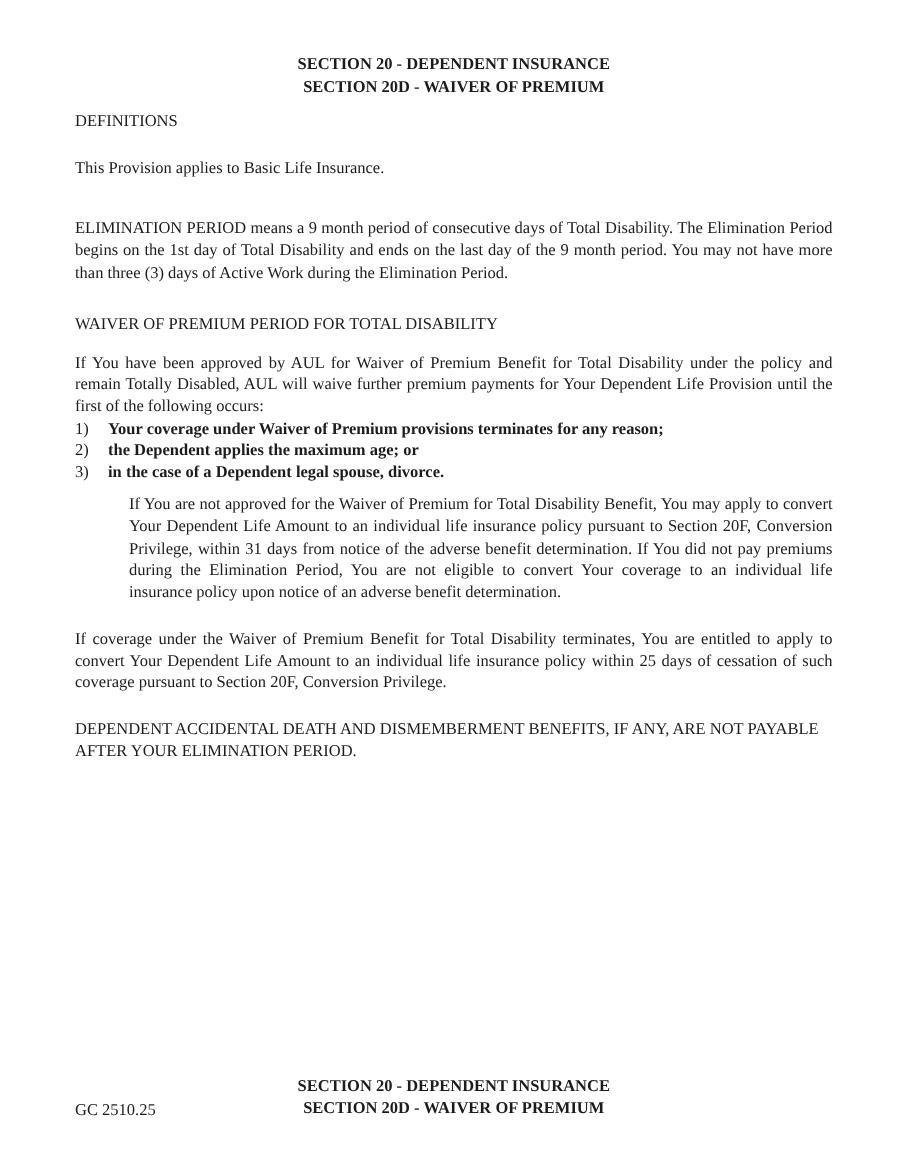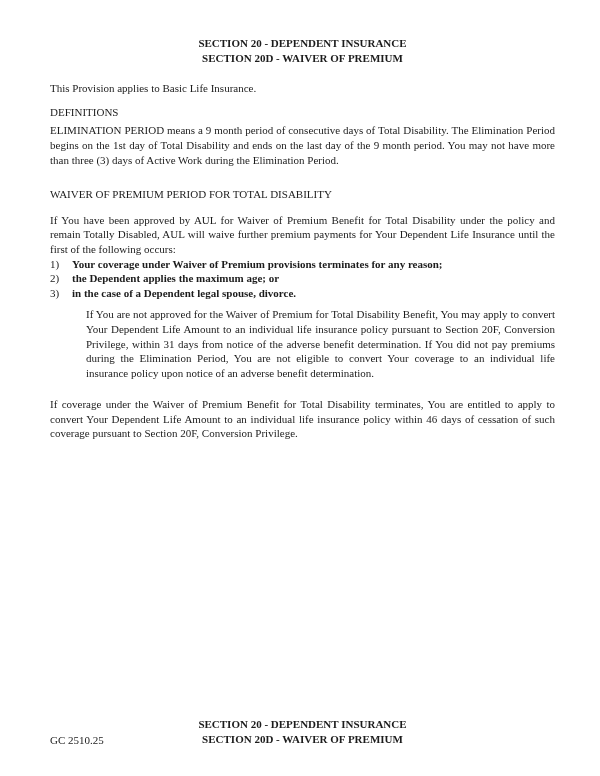--- a/index.html
+++ b/index.html
@@ -21,21 +21,21 @@
   }
   .doc-header {
     text-align: center;
     font-weight: bold;
   }
   .doc-header .hline { white-space: nowrap; }
   .para { margin: 0; }
   .justify { text-align: justify; }
   .intro       { margin-top: 16px; }
   .def-heading { margin-top: 9px; }
-  .elim        { margin-top: 4px; }
+  .elim        { margin-top: 26px; }
   .waiver-heading { margin-top: 20px; }
   .waiver-intro   { margin-top: 11px; }
   .num-list { margin-top: 0; }
   .num-item { display: flex; }
   .num-item .num {
     flex: 0 0 22px;
   }
   .num-item .itxt { flex: 1; font-weight: bold; }
   .not-approved { margin-top: 7px; margin-left: 36px; }
   .terminates   { margin-top: 17px; }
@@ -62,49 +62,50 @@
 <body>
 
 <div class="page">
   <div class="content">
 
     <div class="doc-header">
       <div class="hline">SECTION 20 - DEPENDENT INSURANCE</div>
       <div class="hline">SECTION 20D - WAIVER OF PREMIUM</div>
     </div>
 
+    <p class="para def-heading">DEFINITIONS</p>
+
     <p class="para intro">This Provision applies to Basic Life Insurance.</p>
-
-    <p class="para def-heading">DEFINITIONS</p>
 
     <p class="para justify elim">ELIMINATION PERIOD means a 9 month period of consecutive days of Total Disability. The Elimination Period begins on the 1st day of Total Disability and ends on the last day of the 9 month period. You may not have more than three (3) days of Active Work during the Elimination Period.</p>
 
     <p class="para waiver-heading">WAIVER OF PREMIUM PERIOD FOR TOTAL DISABILITY</p>
 
-    <p class="para justify waiver-intro">If You have been approved by AUL for Waiver of Premium Benefit for Total Disability under the policy and remain Totally Disabled, AUL will waive further premium payments for Your Dependent Life Insurance until the first of the following occurs:</p>
+    <p class="para justify waiver-intro">If You have been approved by AUL for Waiver of Premium Benefit for Total Disability under the policy and remain Totally Disabled, AUL will waive further premium payments for Your Dependent Life Provision until the first of the following occurs:</p>
 
     <div class="num-list">
       <div class="num-item">
         <span class="num">1)</span>
         <span class="itxt">Your coverage under Waiver of Premium provisions terminates for any reason;</span>
       </div>
       <div class="num-item">
         <span class="num">2)</span>
         <span class="itxt">the Dependent applies the maximum age; or</span>
       </div>
       <div class="num-item">
         <span class="num">3)</span>
         <span class="itxt">in the case of a Dependent legal spouse, divorce.</span>
       </div>
     </div>
 
     <p class="para justify not-approved">If You are not approved for the Waiver of Premium for Total Disability Benefit, You may apply to convert Your Dependent Life Amount to an individual life insurance policy pursuant to Section 20F, Conversion Privilege, within 31 days from notice of the adverse benefit determination. If You did not pay premiums during the Elimination Period, You are not eligible to convert Your coverage to an individual life insurance policy upon notice of an adverse benefit determination.</p>
 
-    <p class="para justify terminates">If coverage under the Waiver of Premium Benefit for Total Disability terminates, You are entitled to apply to convert Your Dependent Life Amount to an individual life insurance policy within 46 days of cessation of such coverage pursuant to Section 20F, Conversion Privilege.</p>
+    <p class="para justify terminates">If coverage under the Waiver of Premium Benefit for Total Disability terminates, You are entitled to apply to convert Your Dependent Life Amount to an individual life insurance policy within 25 days of cessation of such coverage pursuant to Section 20F, Conversion Privilege.</p>
 
+    <p class="para add-para">DEPENDENT ACCIDENTAL DEATH AND DISMEMBERMENT BENEFITS, IF ANY, ARE NOT PAYABLE AFTER YOUR ELIMINATION PERIOD.</p>
 
   </div>
 
   <div class="doc-footer">
     <span class="code">GC 2510.25</span>
     <div class="center-lines">
       <div class="fline">SECTION 20 - DEPENDENT INSURANCE</div>
       <div class="fline">SECTION 20D - WAIVER OF PREMIUM</div>
     </div>
   </div>

